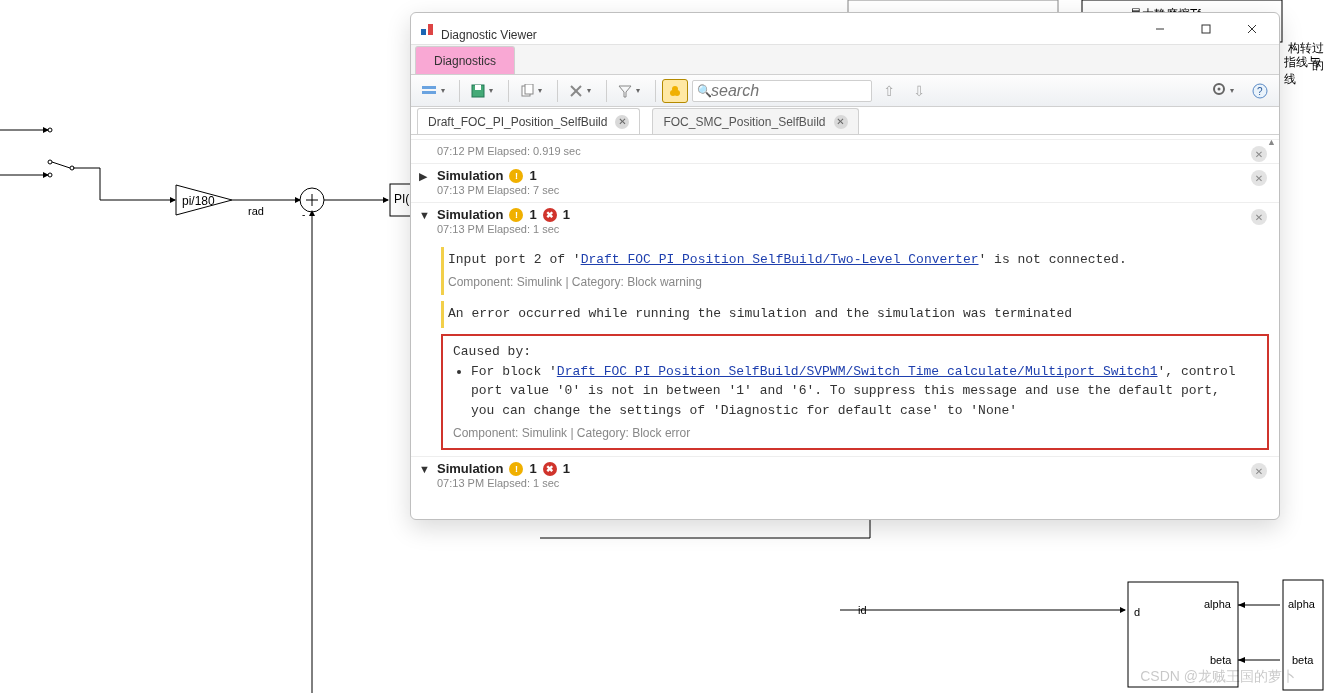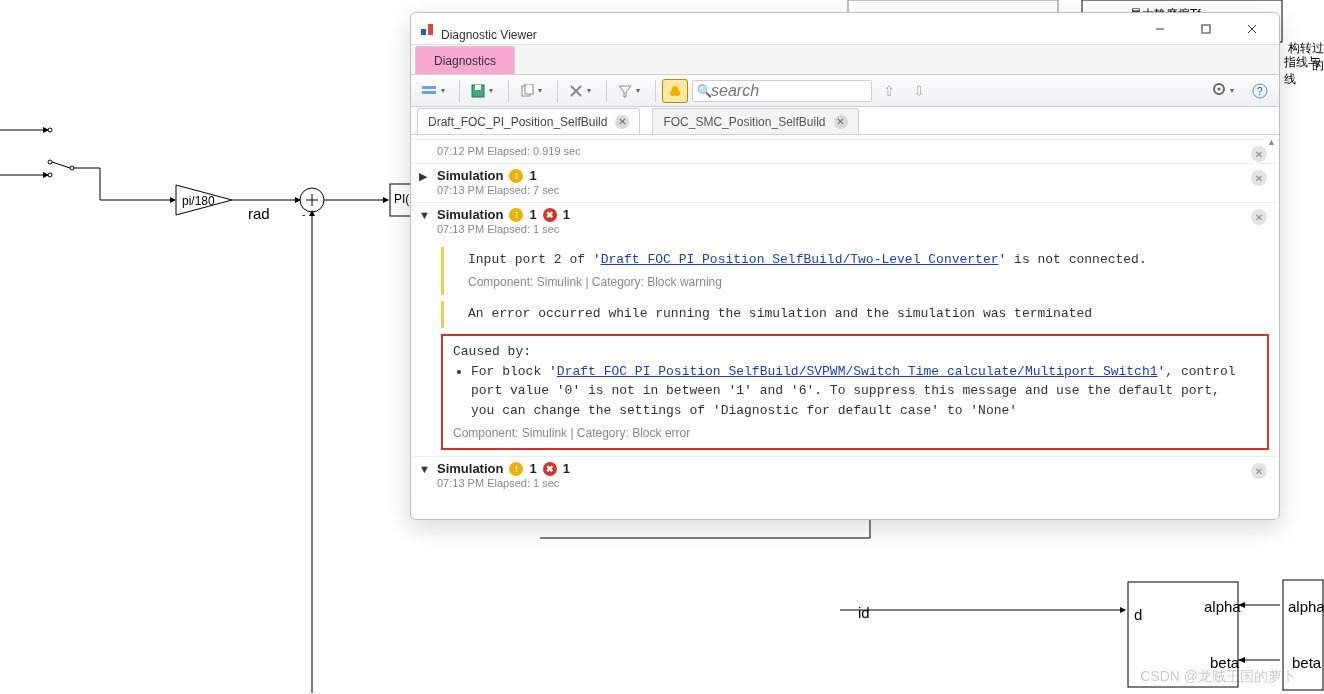--- a/index.html
+++ b/index.html
@@ -124,21 +124,21 @@
   .dv-entry .closeentry {
     position:absolute; right:12px; top:6px;
     width:16px;height:16px;border-radius:50%;background:#e3e3e3;color:#888;
     display:flex;align-items:center;justify-content:center;font-size:10px;
   }
 
   .dv-msgbox {
     margin:6px 10px 6px 30px;
     border-left:3px solid #f2cf4a;
     background:#fff;
-    padding:4px 6px 4px 24px;
+    padding:4px 6px 4px 4px;
     font-family:"Consolas","Courier New",monospace; font-size:13px; color:#333;
     line-height:1.45;
   }
   .dv-msgbox .footer { font-family:"Segoe UI",Arial,sans-serif; color:#888; font-size:12px; margin-top:4px; }
   .dv-msgbox a { color:#1e3fae; text-decoration:underline; }
 
   .dv-errbox {
     margin:6px 10px 6px 30px;
     border:2px solid #d0342c;
     background:#fff;
@@ -147,21 +147,21 @@
     line-height:1.5;
   }
   .dv-errbox ul { margin-left:18px; }
   .dv-errbox .footer { font-family:"Segoe UI",Arial,sans-serif; color:#888; font-size:12px; margin-top:4px; }
   .dv-errbox a { color:#1e3fae; text-decoration:underline; }
 
   .dv-scrollup { position:absolute; right:2px; top:2px; width:10px; font-size:9px; color:#888; }
 
   
   .bglabel { position:absolute; font-size:12px; color:#000; }
-  .bgsmall { font-size:15px; }
+  .bgsmall { font-size:11px; }
   .watermark { position:absolute; right:28px; bottom:8px; color:rgba(0,0,0,0.22); font-size:14px;}
 </style>
 </head>
 <body>
 
 <div class="canvas">
   <svg>
     <defs>
       <marker id="arr" markerWidth="6" markerHeight="6" refX="5" refY="3" orient="auto">
         <path d="M0,0 L6,3 L0,6 Z" fill="#000"></path>

